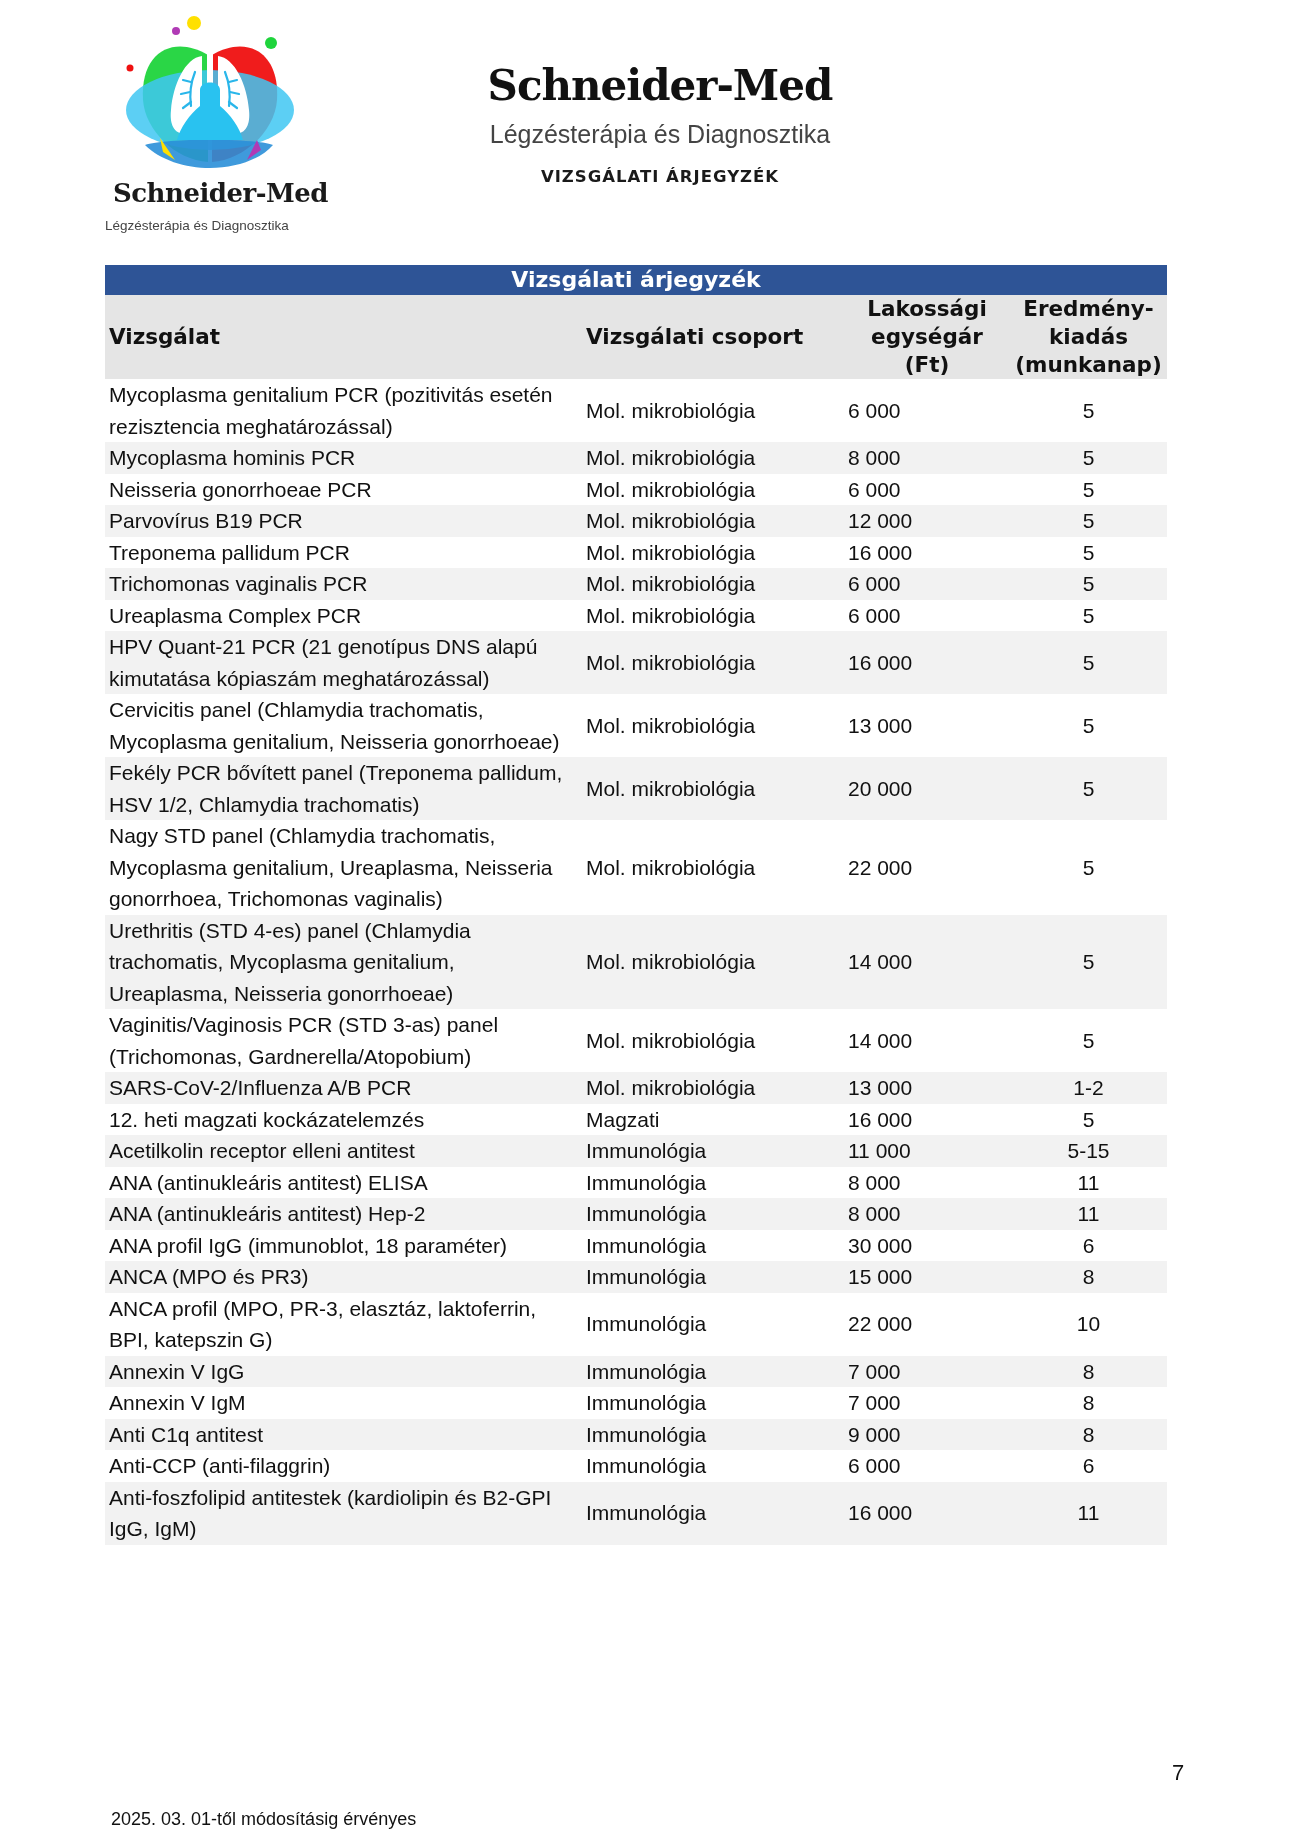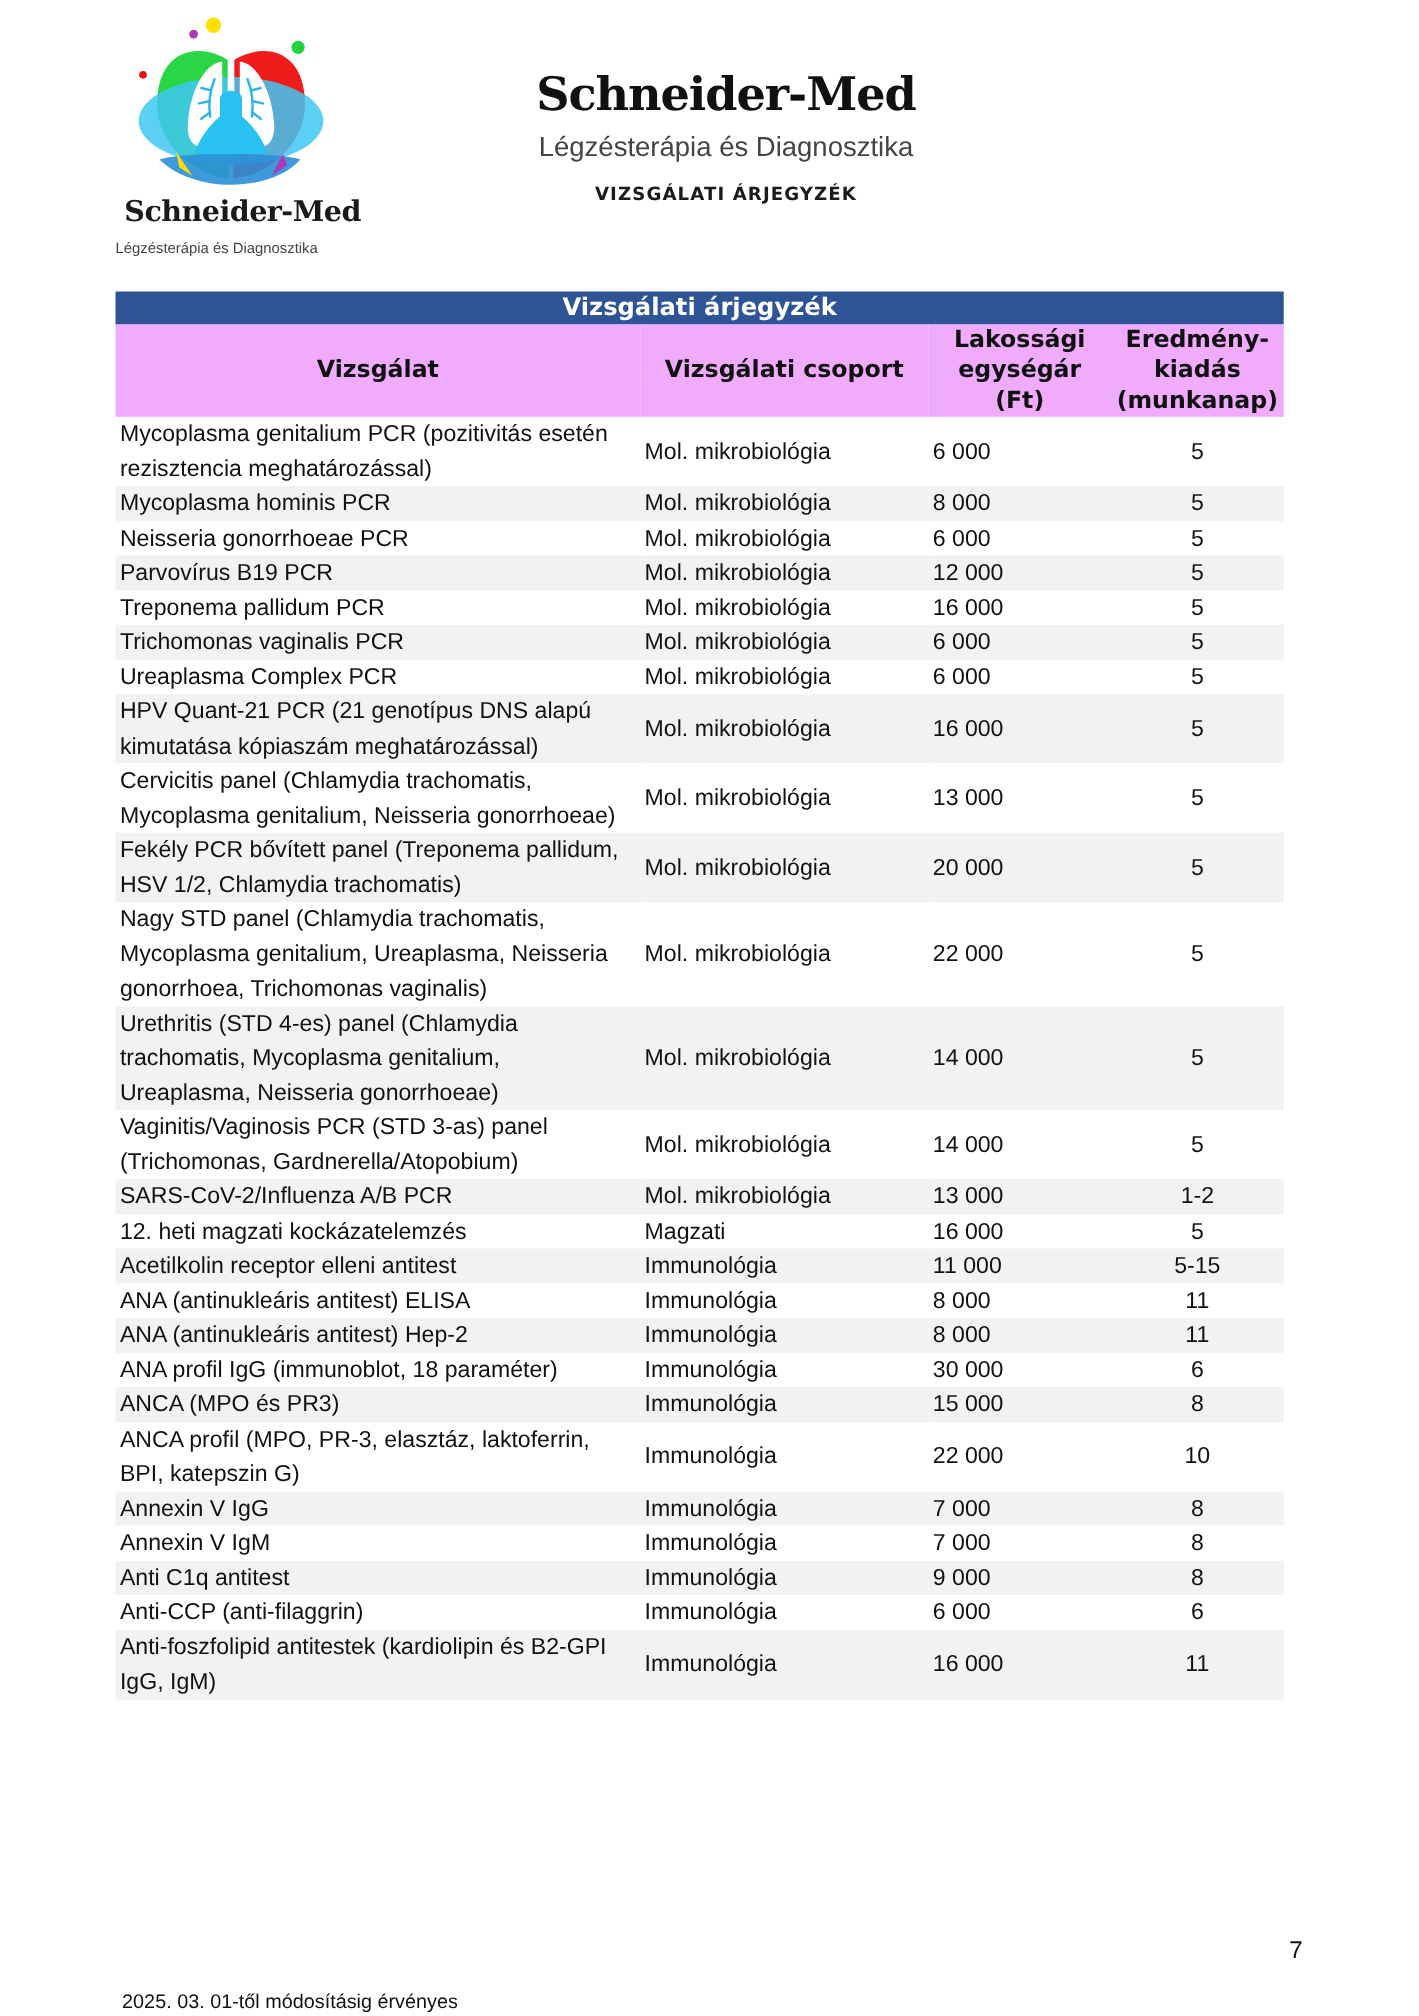--- a/index.html
+++ b/index.html
@@ -29,24 +29,24 @@
                  border-collapse: collapse; table-layout: fixed;
                  font-family: "Liberation Sans", sans-serif; }
   .price-table col.c1 { width: 477px; }
   .price-table col.c2 { width: 262px; }
   .price-table col.c3 { width: 166px; }
   .price-table col.c4 { width: 157px; }
 
   .caption-row td { background: #2e5496; color: #ffffff; text-align: center;
                     font-family: "DejaVu Sans", sans-serif; font-weight: bold;
                     font-size: 22px; height: 30px; padding: 0; line-height: 30px; }
-  .head-row th { background: #f0abfc; font-family: "DejaVu Sans", sans-serif;
+  .head-row th { background: #e5e5e5; font-family: "DejaVu Sans", sans-serif;
                  font-weight: bold; font-size: 21.5px; color: #111; height: 84px;
                  padding: 0 4px; line-height: 28px; vertical-align: middle; }
-  .head-row th.left { text-align: center; }
+  .head-row th.left { text-align: left; }
   .head-row th.center { text-align: center; }
 
   .price-table tbody td { font-size: 21px; line-height: 31.5px; padding: 0 4px;
                           color: #111; vertical-align: middle; }
   .price-table tbody tr:nth-child(even) td { background: #f2f2f2; }
   .price-table tbody tr:nth-child(odd) td { background: #ffffff; }
   td.name { text-align: left; }
   td.group { text-align: left; }
   td.price { text-align: left; }
   td.days { text-align: center; }

